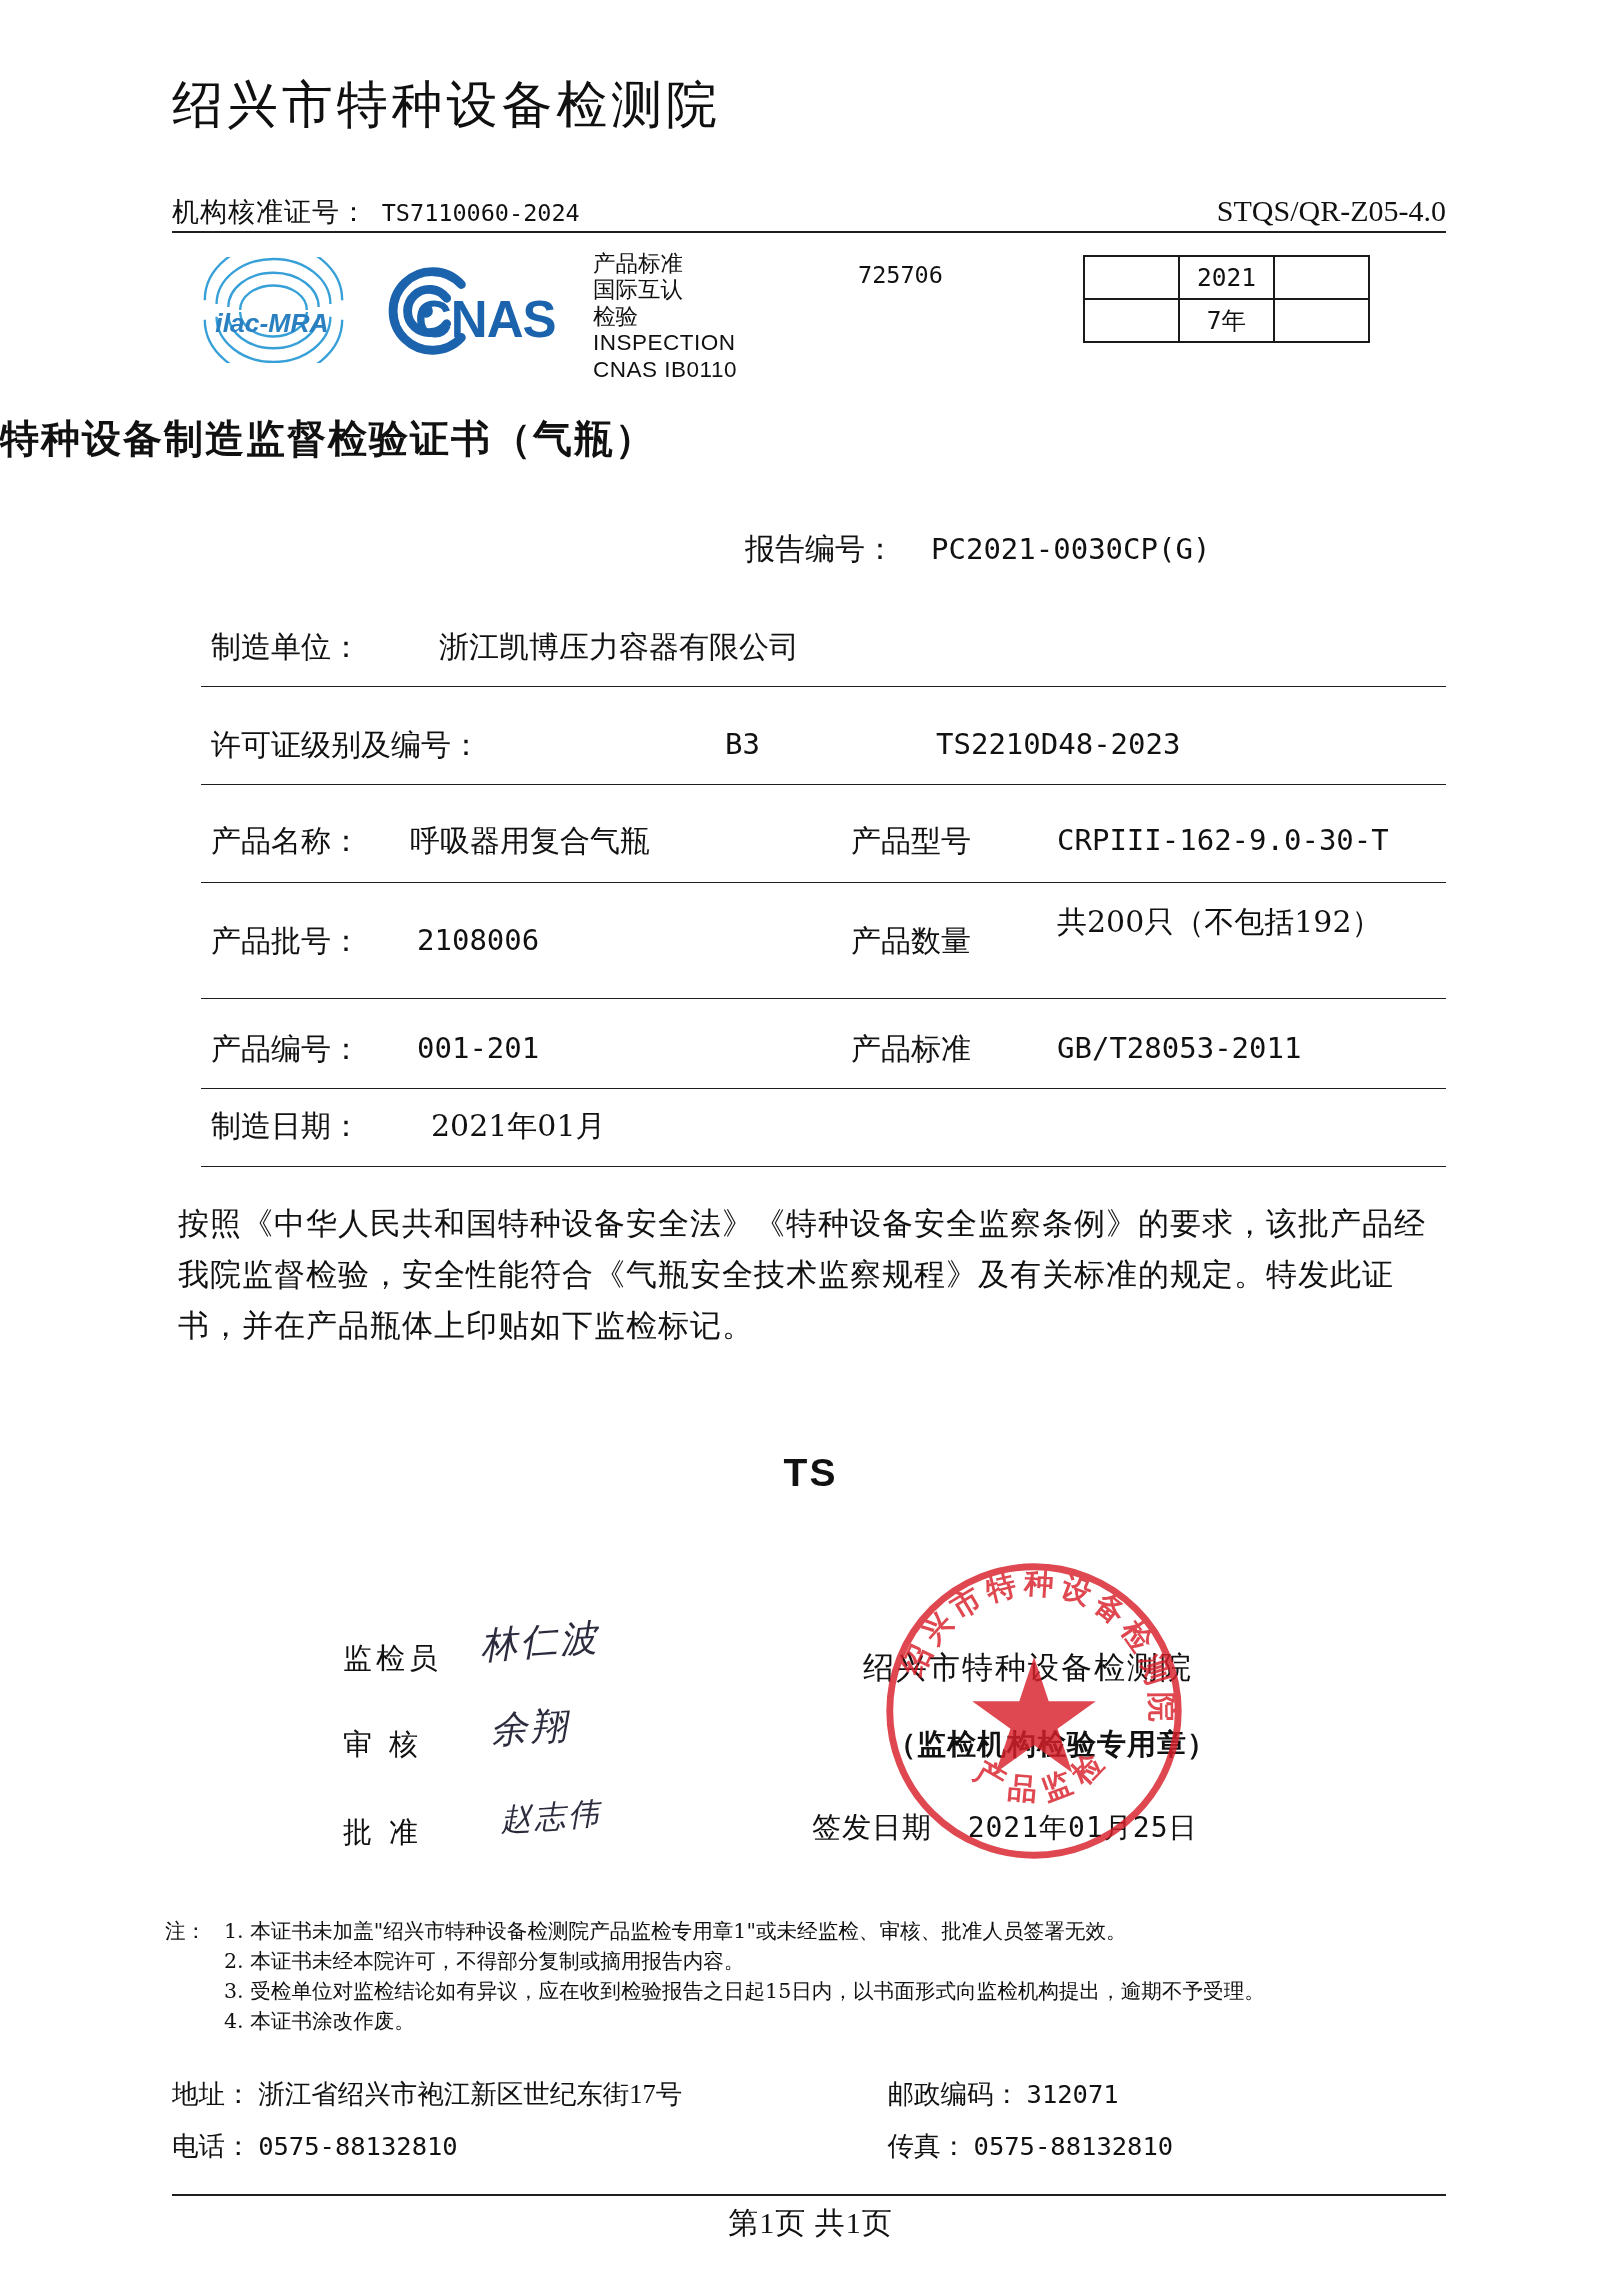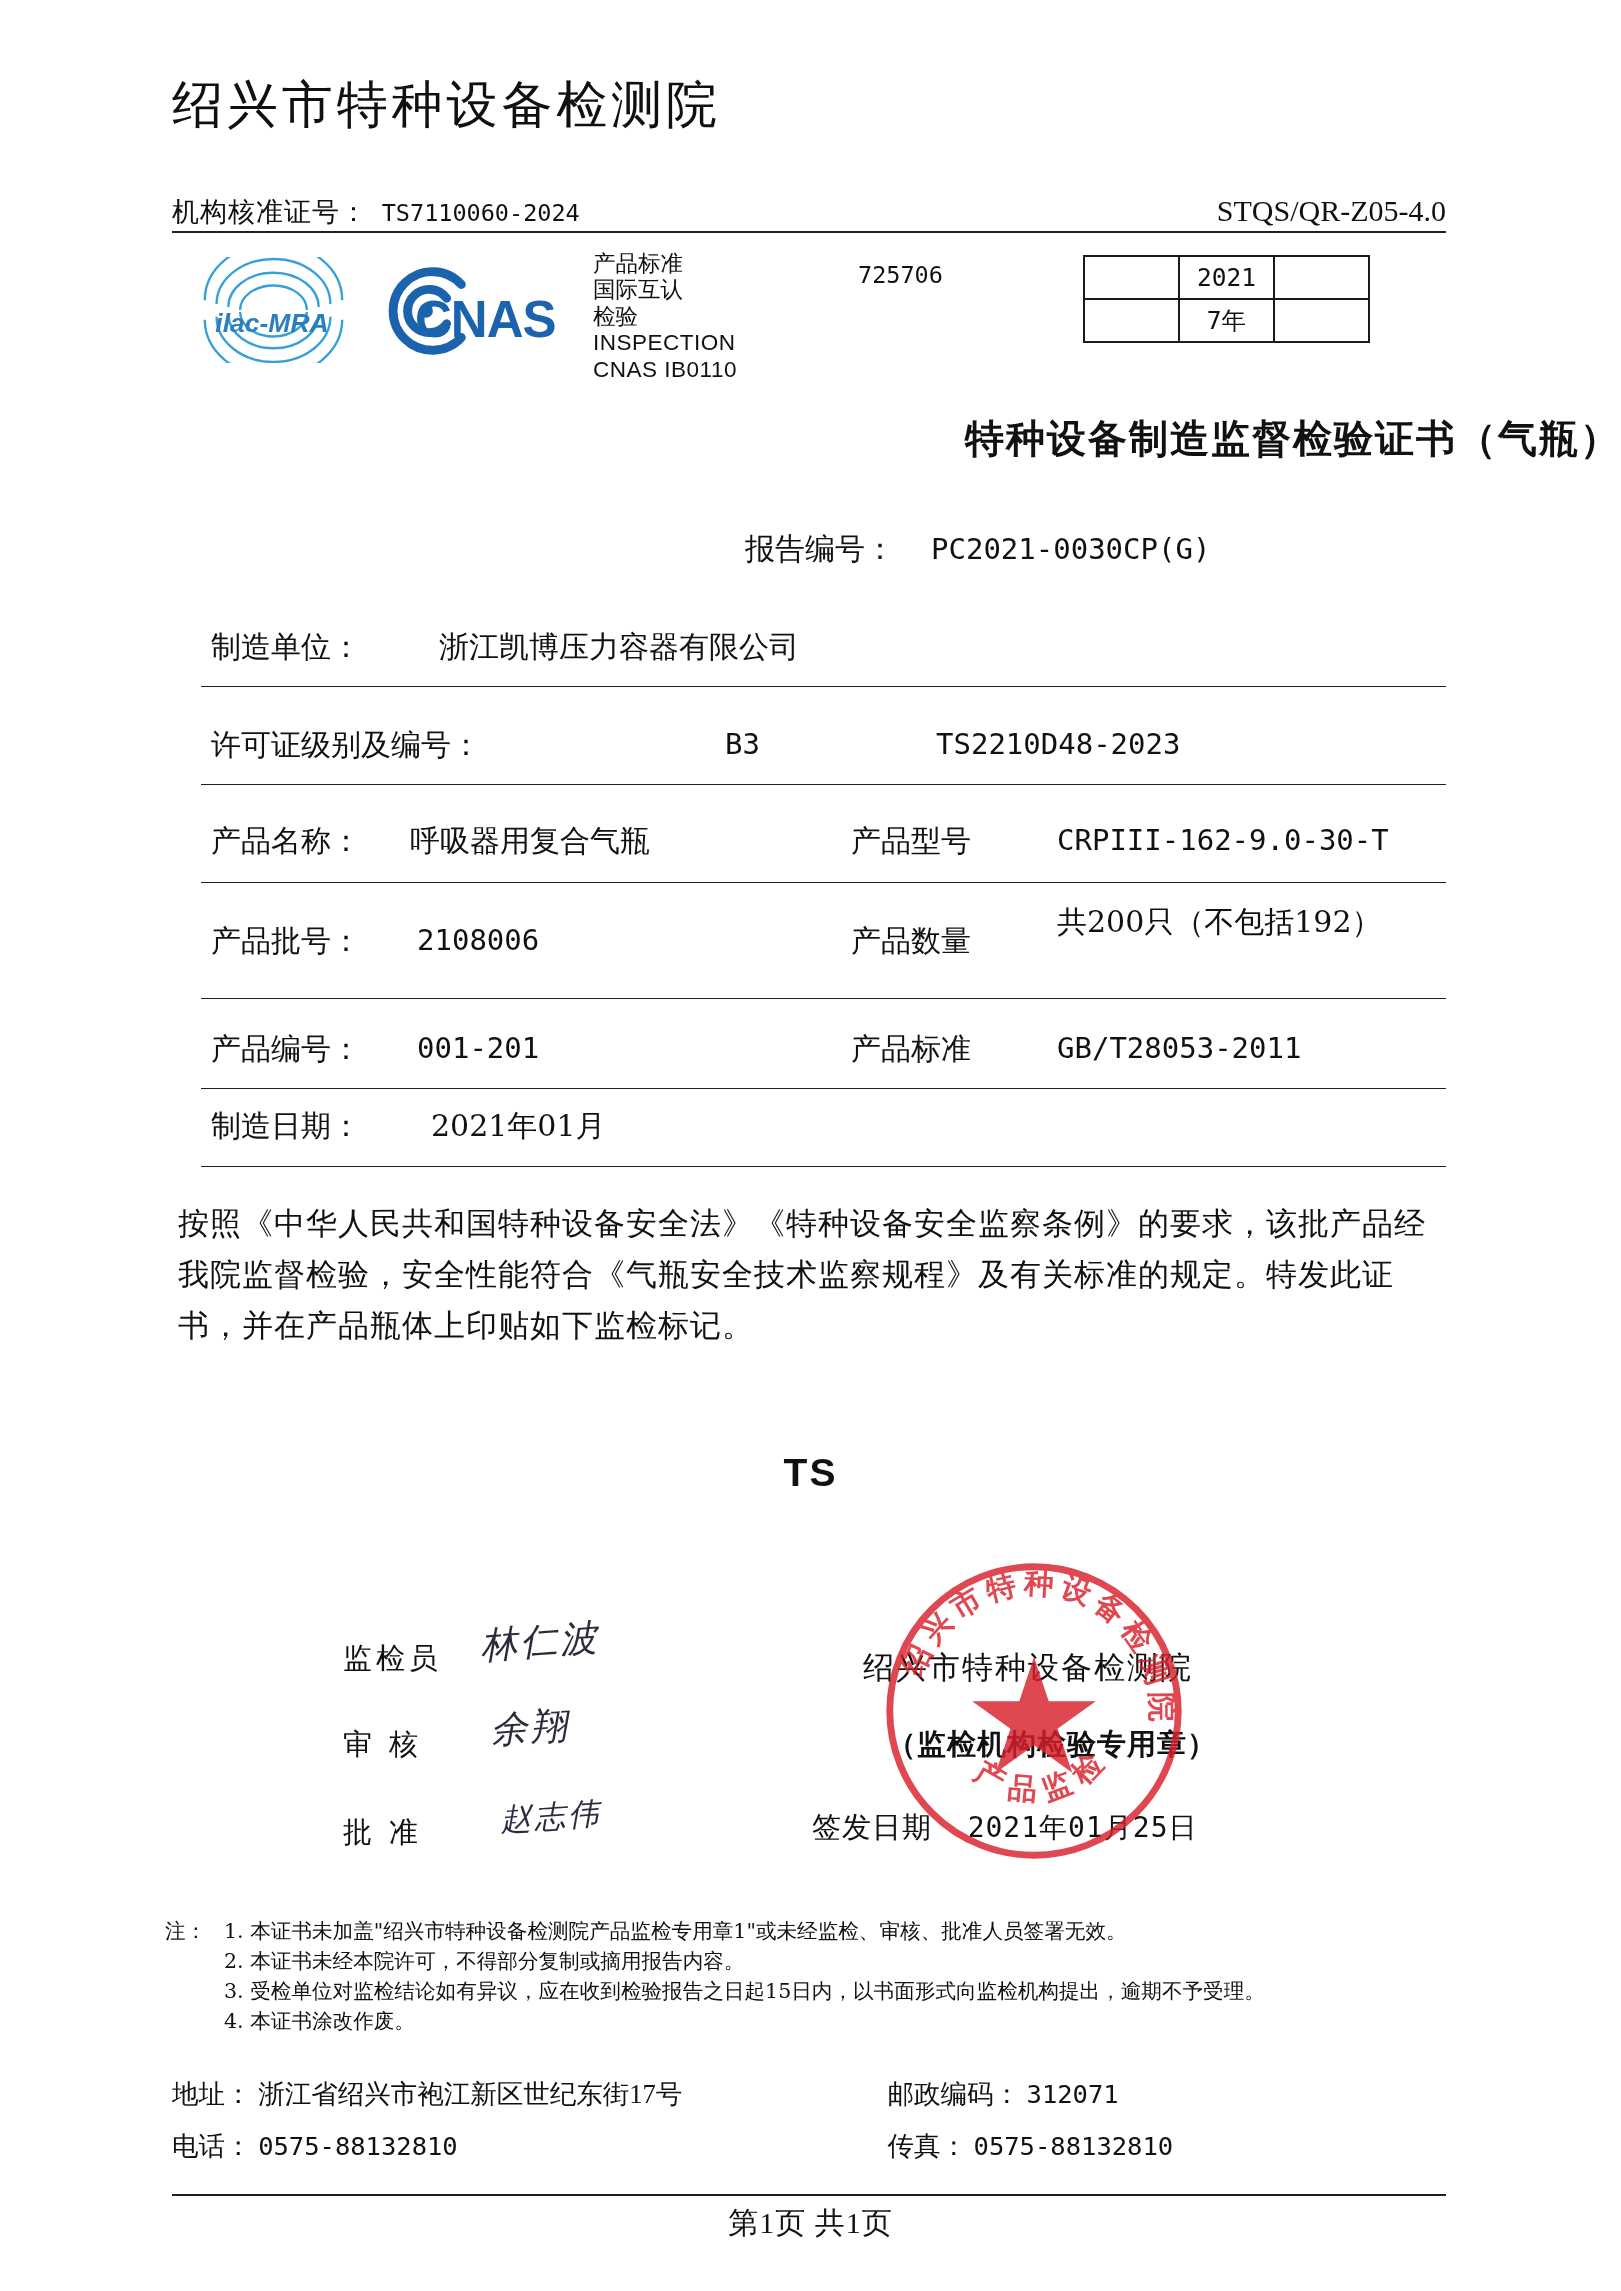--- a/index.html
+++ b/index.html
@@ -158,21 +158,21 @@
     font-family: "DejaVu Sans Mono", monospace;
     font-size: 24.5px;
     width: 33.33%;
   }
   
   .doc-title {
     position: absolute;
     left: 0;
     top: 412px;
     width: 1621px;
-    text-align: right;
+    text-align: left;
     font-size: 39px;
     font-weight: bold;
     letter-spacing: 2px;
     font-family: "DejaVu Serif", "Liberation Serif", serif;
   }
   
   .field {
     position: absolute;
     font-size: 30px;
     font-family: "DejaVu Serif", "Liberation Serif", serif;

